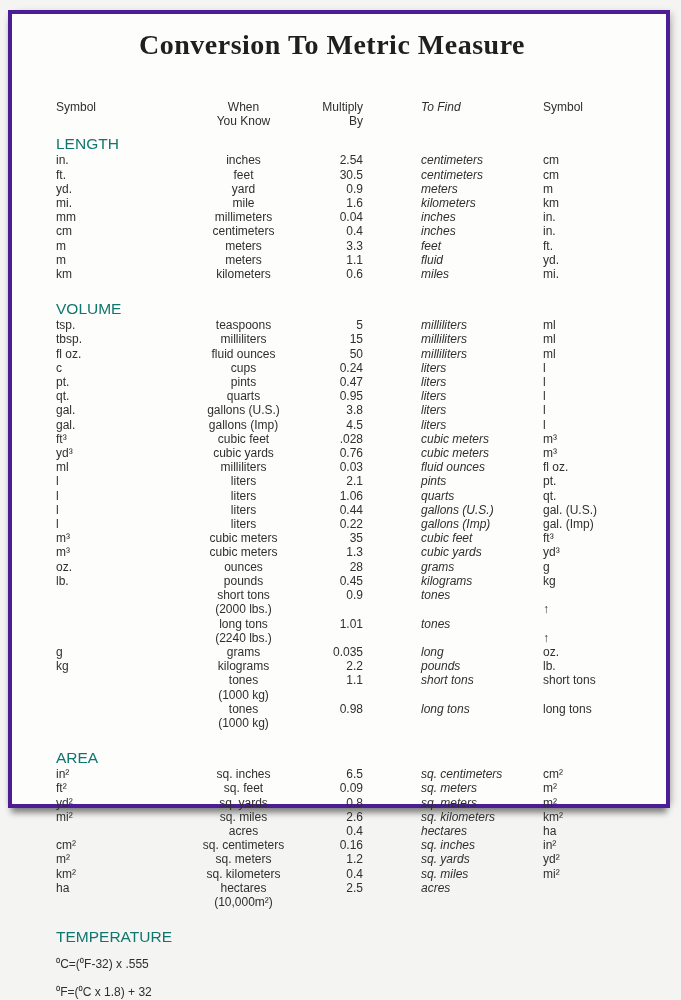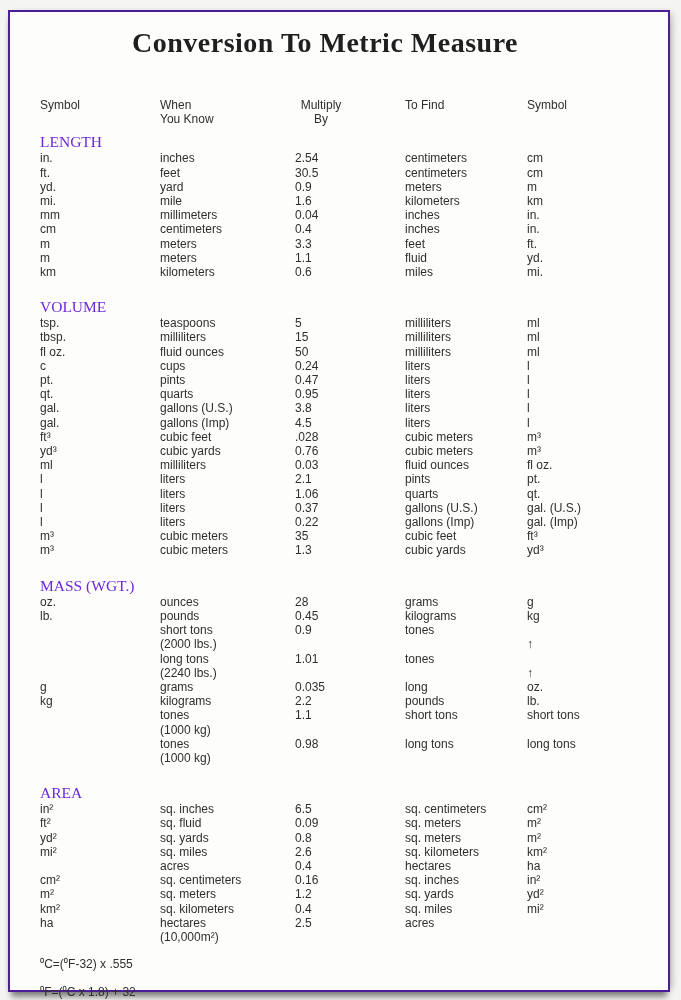--- a/index.html
+++ b/index.html
@@ -10,29 +10,29 @@
     background: #f4f4f2;
     font-family: "Liberation Sans", sans-serif;
     color: #2f2f2f;
     overflow: hidden;
   }
   .sheet {
     position: absolute;
     left: 8px;
     top: 10px;
     width: 662px;
-    height: 982px;
+    height: 798px;
     background: #fdfdfc;
-    border: 2px solid #4c1d95;
+    border: 4px solid #4c1d95;
     box-shadow:
       0 8px 6px -3px rgba(0,0,0,0.45),
       5px 0 7px -3px rgba(0,0,0,0.22),
       -3px 0 5px -3px rgba(0,0,0,0.12);
     box-sizing: border-box;
-    padding: 16px 28px 0 30px;
+    padding: 16px 28px 0 44px;
   }
   .doc-title {
     font-family: "Liberation Serif", serif;
     font-size: 28px;
     line-height: 30px;
     text-align: center;
     color: #1f1f1f;
     margin: 0 30px 4px 0;
     letter-spacing: 0.5px;
   }
@@ -40,33 +40,32 @@
     display: grid;
     grid-template-columns: 120px 135px 52px 58px 122px 1fr;
     line-height: 14.2px;
     font-size: 12px;
   }
   .cell {
     white-space: pre-line;
     min-height: 14.2px;
   }
   .c1 { grid-column: 1; }
-  .c2 { grid-column: 2; }
-  .c3 { grid-column: 3; text-align: left; }
-  .c4 { grid-column: 5; }
+  .c2 { grid-column: 2; text-align: center; }
+  .c3 { grid-column: 3; text-align: right; }
+  .c4 { grid-column: 5; font-style: italic; }
   .c5 { grid-column: 6; }
-  .header-row .c3 { text-align: center; }
+  .header-row .c3 { text-align: right; }
   .header-row { margin-bottom: 0; margin-top: 40px; }
   .section-heading {
     font-size: 15.5px;
     line-height: 15px;
     margin-top: 20px;
     margin-bottom: 2px;
-    color: #6d28d9;
-    font-family: Liberation Serif, serif;
+    color: #0f766e;
   }
   .section:first-of-type .section-heading { margin-top: 8px; }
   .formula {
     font-size: 12px;
     line-height: 13.5px;
     white-space: pre-line;
     margin-top: 14px;
   }
   .arrow-up { font-size: 12px; }
 </style>
@@ -242,21 +241,21 @@
         <div class="row">
           <span class="cell c1">l</span>
           <span class="cell c2">liters</span>
           <span class="cell c3">1.06</span>
           <span class="cell c4">quarts</span>
           <span class="cell c5">qt.</span>
         </div>
         <div class="row">
           <span class="cell c1">l</span>
           <span class="cell c2">liters</span>
-          <span class="cell c3">0.37</span>
+          <span class="cell c3">0.44</span>
           <span class="cell c4">gallons (U.S.)</span>
           <span class="cell c5">gal. (U.S.)</span>
         </div>
         <div class="row">
           <span class="cell c1">l</span>
           <span class="cell c2">liters</span>
           <span class="cell c3">0.22</span>
           <span class="cell c4">gallons (Imp)</span>
           <span class="cell c5">gal. (Imp)</span>
         </div>
@@ -269,21 +268,20 @@
         </div>
         <div class="row">
           <span class="cell c1">m³</span>
           <span class="cell c2">cubic meters</span>
           <span class="cell c3">1.3</span>
           <span class="cell c4">cubic yards</span>
           <span class="cell c5">yd³</span>
         </div>
       </section>
       <section class="section">
-        <div class="section-heading">MASS (WGT.)</div>
         <div class="row">
           <span class="cell c1">oz.</span>
           <span class="cell c2">ounces</span>
           <span class="cell c3">28</span>
           <span class="cell c4">grams</span>
           <span class="cell c5">g</span>
         </div>
         <div class="row">
           <span class="cell c1">lb.</span>
           <span class="cell c2">pounds</span>
@@ -344,21 +342,21 @@
         <div class="section-heading">AREA</div>
         <div class="row">
           <span class="cell c1">in²</span>
           <span class="cell c2">sq. inches</span>
           <span class="cell c3">6.5</span>
           <span class="cell c4">sq. centimeters</span>
           <span class="cell c5">cm²</span>
         </div>
         <div class="row">
           <span class="cell c1">ft²</span>
-          <span class="cell c2">sq. fluid</span>
+          <span class="cell c2">sq. feet</span>
           <span class="cell c3">0.09</span>
           <span class="cell c4">sq. meters</span>
           <span class="cell c5">m²</span>
         </div>
         <div class="row">
           <span class="cell c1">yd²</span>
           <span class="cell c2">sq. yards</span>
           <span class="cell c3">0.8</span>
           <span class="cell c4">sq. meters</span>
           <span class="cell c5">m²</span>
@@ -401,17 +399,18 @@
         <div class="row">
           <span class="cell c1">ha</span>
           <span class="cell c2">hectares
 (10,000m²)</span>
           <span class="cell c3">2.5</span>
           <span class="cell c4">acres</span>
           <span class="cell c5"></span>
         </div>
       </section>
       <section class="section">
+        <div class="section-heading">TEMPERATURE</div>
         <div class="formula">⁰C=(⁰F-32) x .555</div>
         <div class="formula">⁰F=(⁰C x 1.8) + 32</div>
       </section>
     </div>
 </div>
 
 </body></html>

